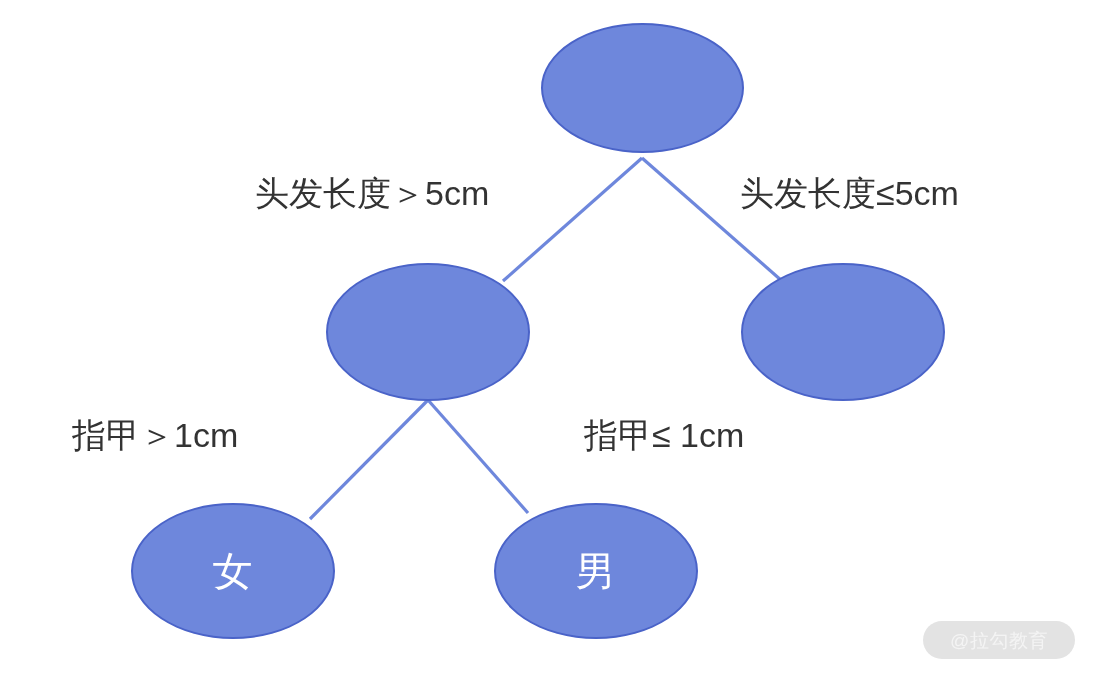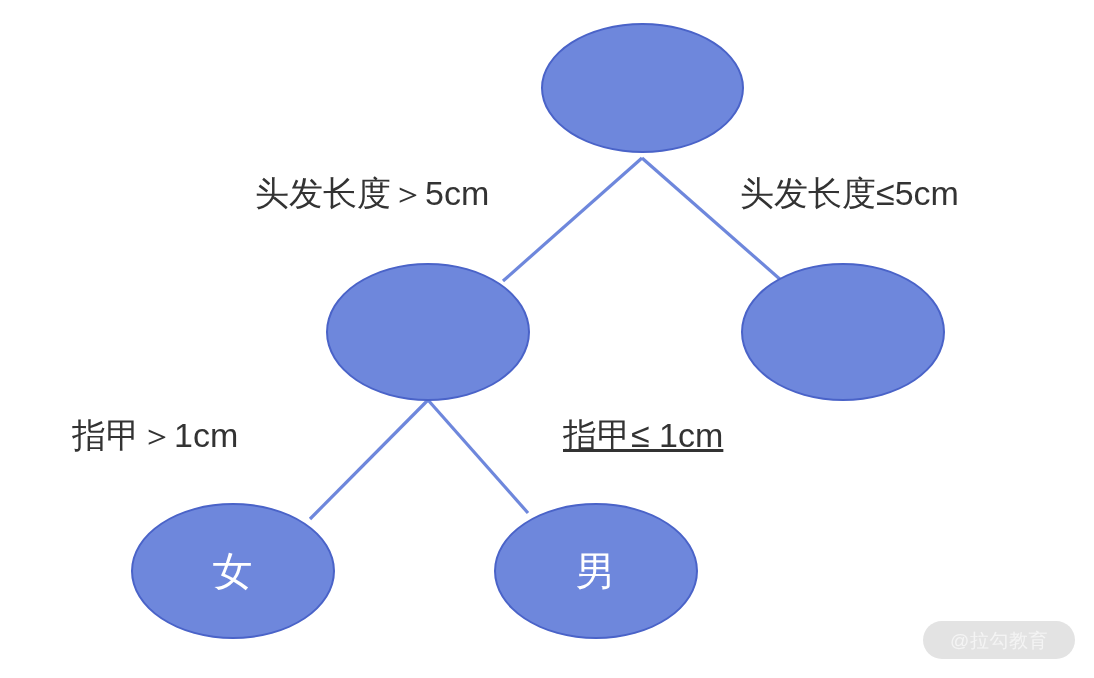--- a/index.html
+++ b/index.html
@@ -49,21 +49,21 @@
   }
   #node-root  { left: 541px; top: 23px;  width: 203px; height: 130px; }
   #node-mid-left  { left: 326px; top: 263px; width: 204px; height: 138px; }
   #node-mid-right { left: 741px; top: 263px; width: 204px; height: 138px; }
   #node-leaf-female { left: 131px; top: 503px; width: 204px; height: 136px; }
   #node-leaf-male   { left: 494px; top: 503px; width: 204px; height: 136px; }
 
   #label-hair-long  { left: 255px; top: 175px; }
   #label-hair-short { left: 740px; top: 175px; }
   #label-nail-long  { left: 72px;  top: 417px; }
-  #label-nail-short { left: 563px; top: 417px; text-decoration: underline; }
+  #label-nail-short { left: 584px; top: 417px; }
 
   #watermark {
     position: absolute;
     left: 923px;
     top: 621px;
     width: 152px;
     height: 38px;
     background: #e3e3e3;
     border-radius: 19px;
     display: flex;

